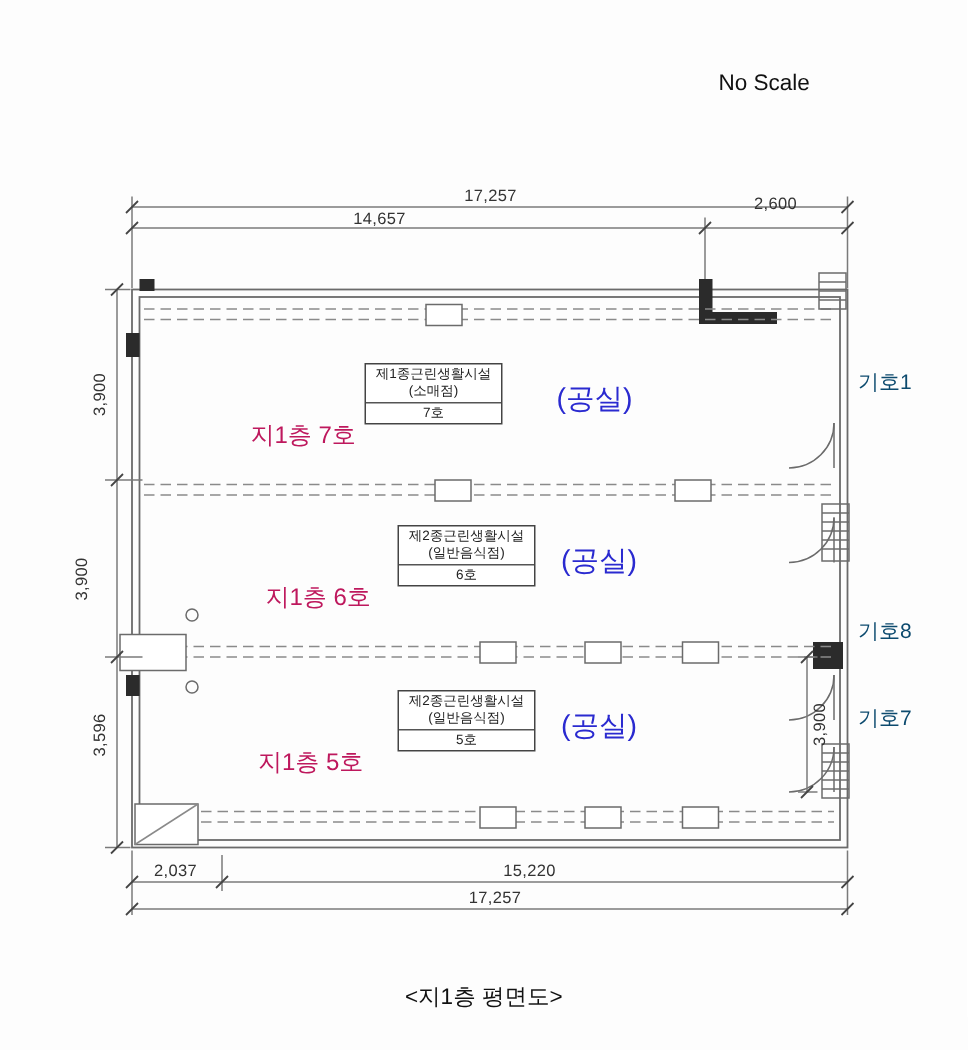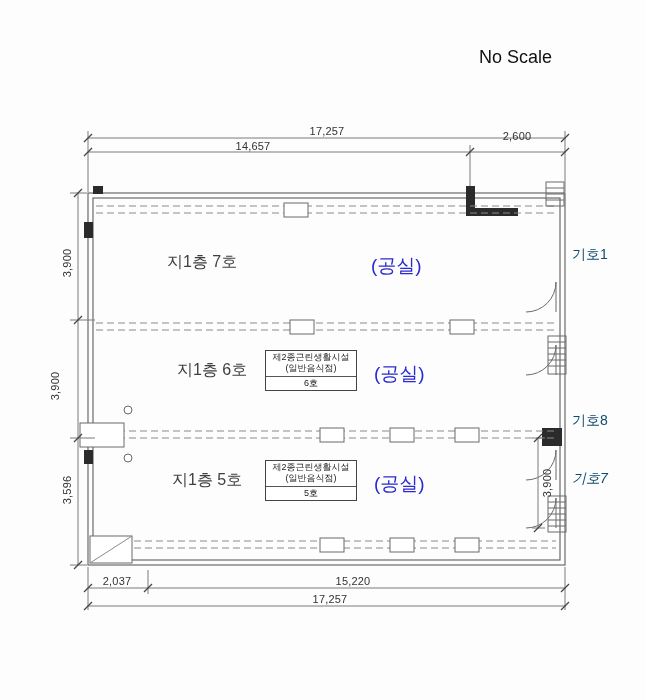--- a/index.html
+++ b/index.html
@@ -4,22 +4,22 @@
 <style>
   html,body { margin:0; padding:0; background:#ffffff; }
   .canvas {
     position:relative; width:645px; height:700px; background:#fdfdfd;
     font-family:"Liberation Sans", sans-serif; overflow:hidden;
   }
   .plan-svg { position:absolute; left:0; top:0; }
   .lbl { position:absolute; white-space:nowrap; }
   .dim { font-size:11px; color:#333333; transform:translate(-50%,-50%); letter-spacing:0.2px; }
   .dim.vert { transform:translate(-50%,-50%) rotate(-90deg); }
-  .no-scale { font-size:18px; color:#111111; }
-  .unit-name { font-size:16px; color:#404040; }
+  .no-scale { font-size:15px; color:#111111; }
+  .unit-name { font-size:16px; color:#be185d;margin-top:28px; }
   .status { font-size:19px; color:#2a2ad0; }
   .marker { font-size:14px; color:#0c4a6e; }
   .use-box {
     position:absolute; width:90px; border:1px solid #444444; background:#ffffff;
     text-align:center; font-size:9px; line-height:1.25; color:#222222;
     display:flex; flex-direction:column; padding:1px 0;
   }
   .use-box .line3 { border-top:1px solid #555555; margin-top:1px; padding-top:1px; }
   .caption { width:645px; text-align:center; font-size:15px; color:#111111; }
 </style>
@@ -160,35 +160,41 @@
   <div class="lbl dim vert" style="left:55px; top:386px;">3,900</div>
   <div class="lbl dim vert" style="left:67px; top:490px;">3,596</div>
 
   <div class="lbl dim vert" style="left:547px; top:483px;">3,900</div>
 
   <div class="lbl dim" style="left:117px; top:581px;">2,037</div>
   <div class="lbl dim" style="left:353px; top:581px;">15,220</div>
   <div class="lbl dim" style="left:330px; top:599px;">17,257</div>
 
   <div class="lbl unit-name" style="left:167px; top:252px;">지1층 7호</div>
+  <div class="use-box" style="left:243px; top:242px;">
+    <div>제1종근린생활시설</div>
+    <div>(소매점)</div>
+    <div class="line3">7호</div>
+  </div>
   <div class="lbl status" style="left:371px; top:253px;">(공실)</div>
   <div class="lbl marker" style="left:572px; top:246px;">기호1</div>
 
   <div class="lbl unit-name" style="left:177px; top:360px;">지1층 6호</div>
   <div class="use-box" style="left:265px; top:350px;">
     <div>제2종근린생활시설</div>
     <div>(일반음식점)</div>
     <div class="line3">6호</div>
   </div>
   <div class="lbl status" style="left:374px; top:361px;">(공실)</div>
   <div class="lbl marker" style="left:572px; top:382px;margin-top:30px;">기호8</div>
 
   <div class="lbl unit-name" style="left:172px; top:470px;">지1층 5호</div>
   <div class="use-box" style="left:265px; top:460px;">
     <div>제2종근린생활시설</div>
     <div>(일반음식점)</div>
     <div class="line3">5호</div>
   </div>
   <div class="lbl status" style="left:374px; top:471px;">(공실)</div>
-  <div class="lbl marker" style="left:572px; top:470px;font-style:italic;">기호7</div>
-
+  <div class="lbl marker" style="left:572px; top:470px;">기호7</div>
+
+  <div class="lbl caption" style="left:0px; top:655px;">&lt;지1층 평면도&gt;</div>
 
 </div>
 
 </body></html>

